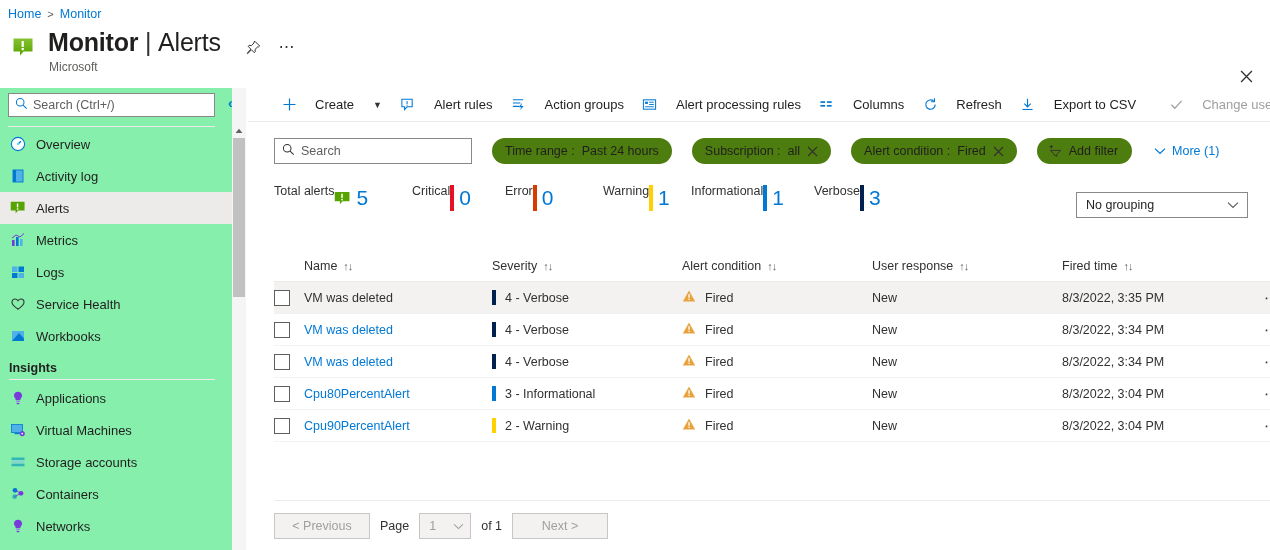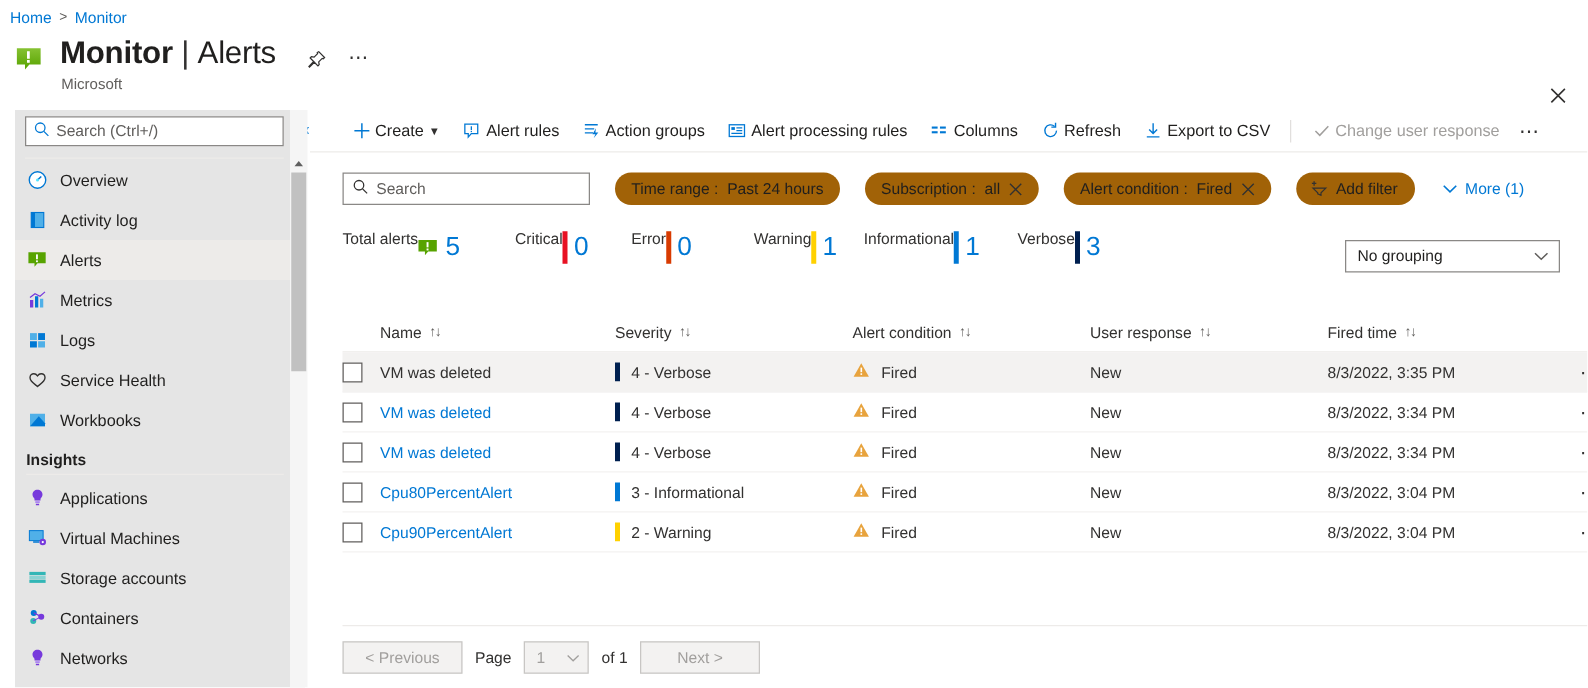--- a/index.html
+++ b/index.html
@@ -54,22 +54,22 @@
     letter-spacing: 1px;
   }
   .close-btn {
     position: absolute; right: 8px; top: 32px;
     width: 32px; height: 32px; display: flex;
     align-items: center; justify-content: center; cursor: pointer;
   }
 
   
   .sidebar {
-    position: absolute; left: 12px; top: 88px; width: 232px; bottom: 0;
-    background: #e5e5e5;
+    position: absolute; left: 0; top: 88px; width: 232px; bottom: 0;
+    background: #86efac;
   }
   .side-search-row {
     position: absolute; left: 0; top: 5px; width: 232px; height: 30px;
   }
   .side-search {
     position: absolute; left: 8px; top: 0;
     width: 207px; height: 24px;
     border: 1px solid #8a8886; background: #fff;
     display: flex; align-items: center; padding-left: 6px; gap: 5px;
     cursor: text;
@@ -120,21 +120,21 @@
     background: #fff;
   }
 
   
   .cmdbar {
     position: absolute; left: 0; top: 0; right: 0; height: 34px;
     display: flex; align-items: center; padding-left: 24px; gap: 0px;
     border-bottom: 1px solid #edebe9;
   }
   .cmd {
-    height: 30px; display: flex; align-items: center; gap: 3px;
+    height: 30px; display: flex; align-items: center; gap: 18px;
     padding: 0 9px; cursor: pointer; font-size: 13px; color: #201f1e;
     white-space: nowrap;
   }
   .cmd.disabled { color: #a19f9d; cursor: default; }
   .cmd .ic { width: 16px; height: 16px; flex: none;
              display: flex; align-items: center; justify-content: center; }
   .cmd .chev { font-size: 9px; color: #323130; margin-left: 1px; }
   .cmd-sep {
     width: 1px; height: 18px; background: #e1dfdd; margin: 0 7px;
   }
@@ -149,21 +149,21 @@
     position: absolute; left: 0; top: 46px; right: 0; height: 34px;
     padding-left: 26px; display: flex; align-items: center;
   }
   .f-search {
     width: 198px; height: 26px; border: 1px solid #8a8886; background: #fff;
     display: flex; align-items: center; padding-left: 7px; gap: 6px;
     cursor: text;
   }
   .f-search .ph { color: #605e5c; font-size: 12.5px; }
   .pill {
-    height: 26px; border-radius: 13px; background: #a16207;
+    height: 26px; border-radius: 13px; background: #4d7c0f;
     display: flex; align-items: center; padding: 0 13px; gap: 7px;
     cursor: pointer; font-size: 12.5px; color: #201f1e; white-space: nowrap;
     margin-left: 20px;
   }
   .pill b { font-weight: 400; }
   .pill .x { font-size: 12px; color: #323130; cursor: pointer;
              display: flex; align-items: center; }
   .pill.addfilter { gap: 6px; padding: 0 14px 0 11px; }
   .more-link {
     margin-left: 22px; display: flex; align-items: center; gap: 6px;

